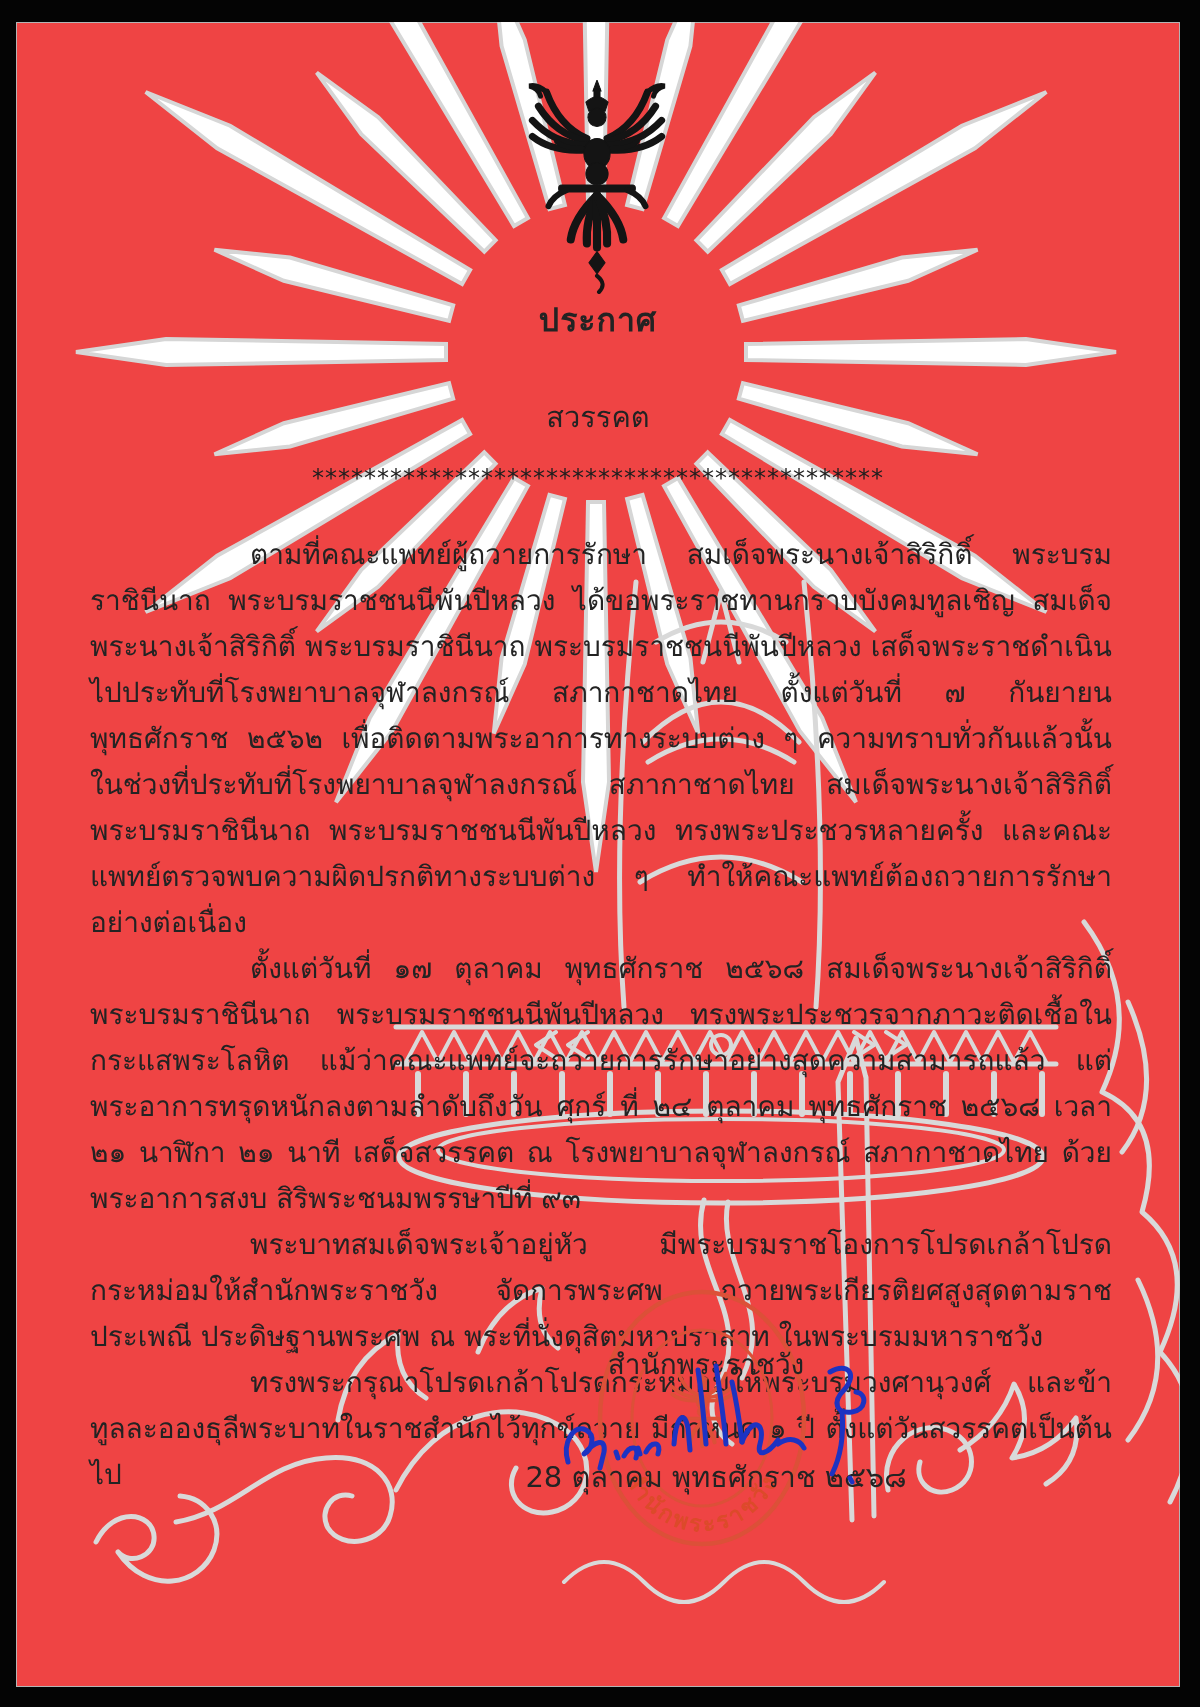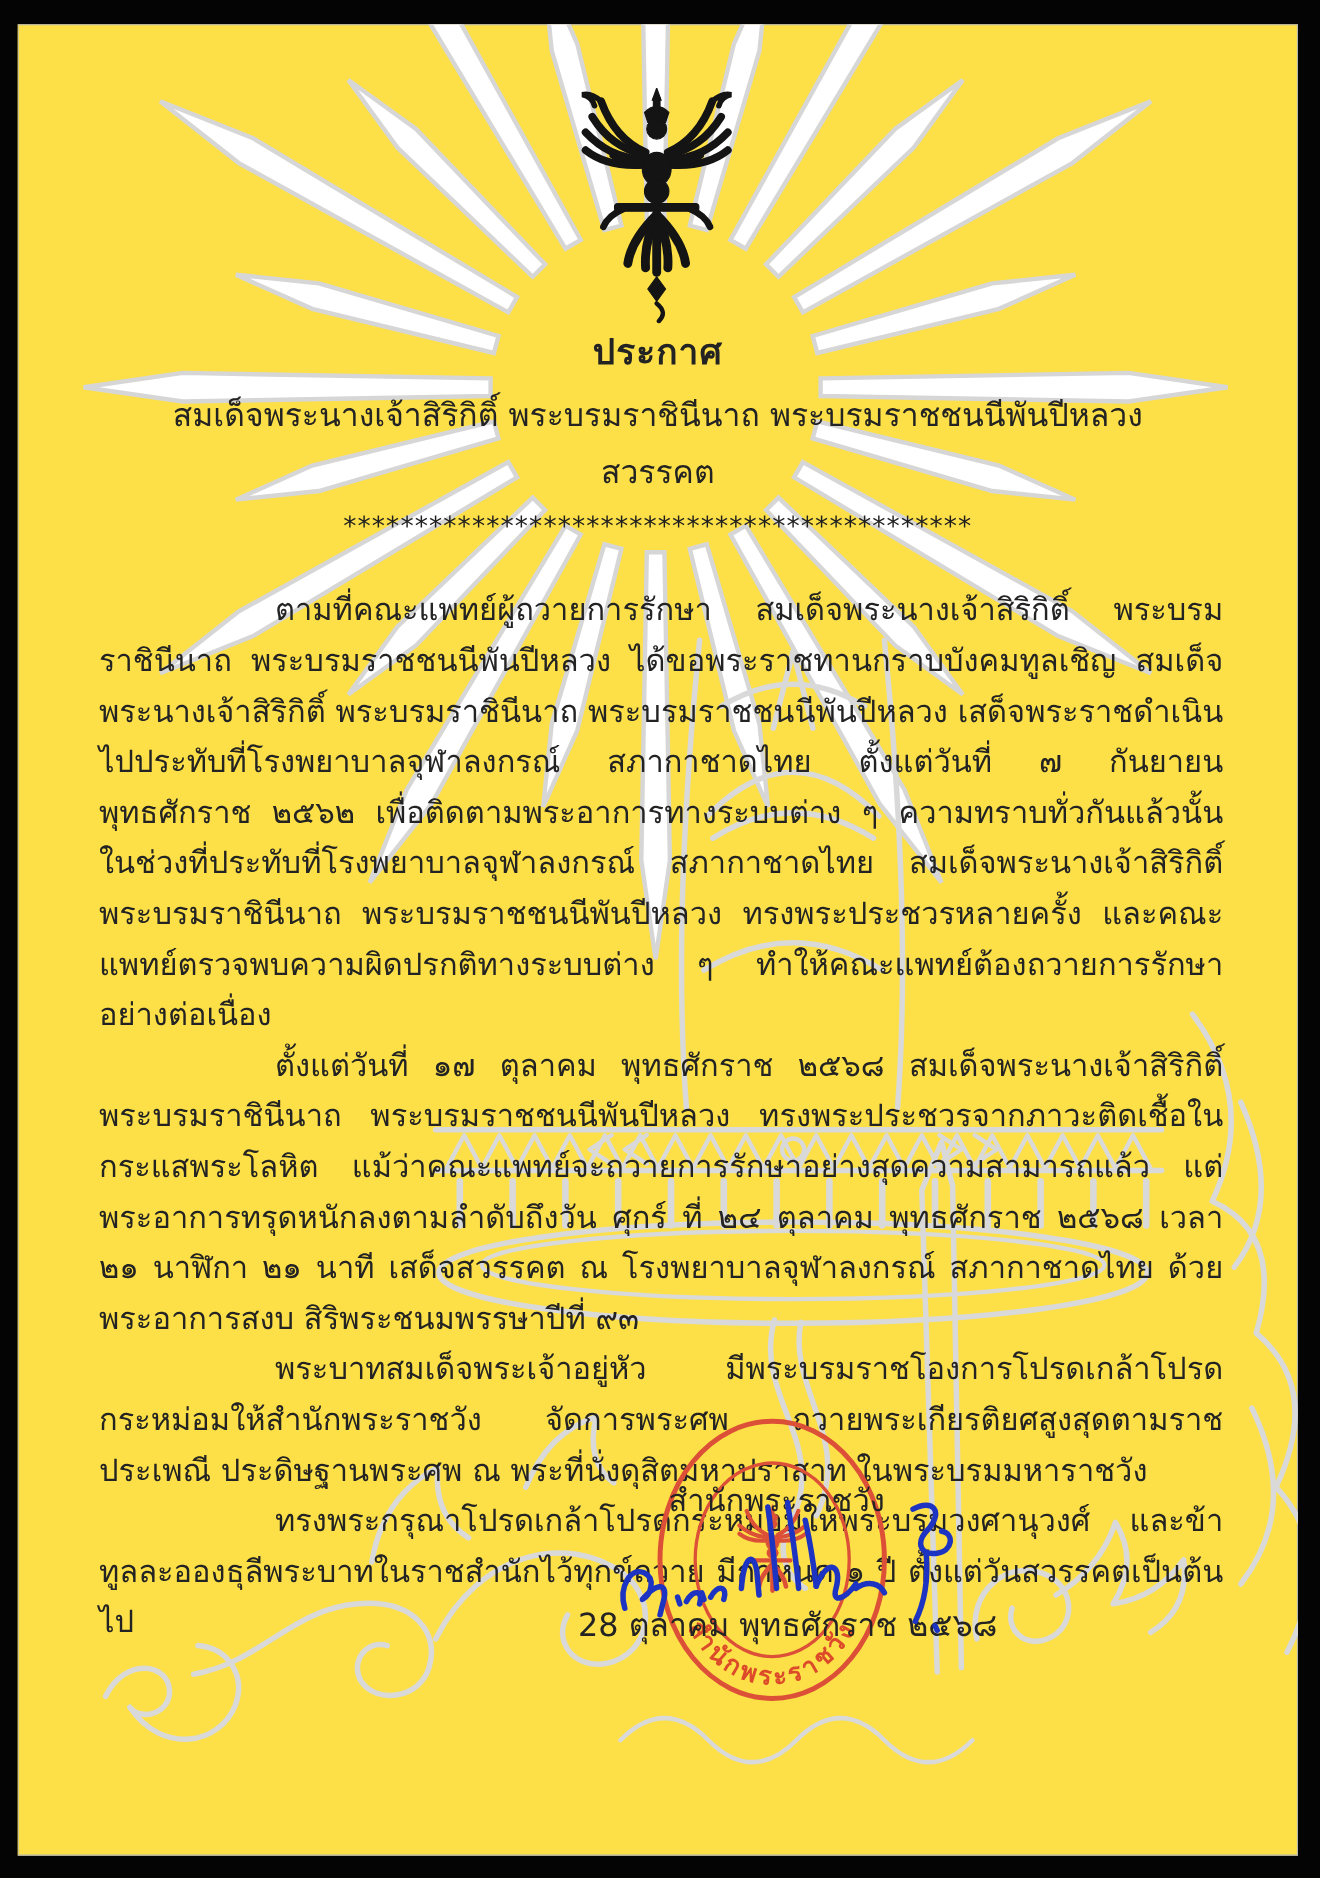--- a/index.html
+++ b/index.html
@@ -1,25 +1,25 @@
 <!DOCTYPE html>
 <html><head>
 <meta charset="utf-8">
 <style>
   html,body{margin:0;padding:0;background:#000;width:1200px;height:1707px;overflow:hidden;}
   body{font-family:"DejaVu Sans",sans-serif;color:#232323;}
   .frame{position:absolute;left:0;top:0;width:1200px;height:1707px;background:#040404;}
-  .page{position:absolute;left:16px;top:22px;width:1164px;height:1665px;background:#fde047;
+  .page{position:absolute;left:16px;top:22px;width:1164px;height:1665px;background:#ef4444;
         box-shadow:inset 0 0 0 1px #b5b5b5;overflow:hidden;}
   .wm{position:absolute;left:0;top:0;width:1164px;height:1665px;z-index:0;}
   .garuda{position:absolute;left:490px;top:58px;width:182px;height:214px;z-index:2;}
   .center-line{position:absolute;left:0;width:100%;text-align:center;z-index:3;}
   .title{top:272px;font-size:32px;font-weight:700;letter-spacing:1px;}
   .subtitle{top:332px;font-size:29px;}
-  .subtitle2{top:384px;font-size:29px;}
+  .subtitle2{top:372px;font-size:29px;}
   .divider{top:442px;font-size:24px;letter-spacing:1px;color:#1e1e1e;}
   .bodytext{position:absolute;left:74px;top:498px;width:1022px;z-index:3;
             font-size:28px;line-height:46px;text-align:justify;margin-top:12px;}
   .bodytext p{margin:0;text-indent:160px;}
   .seal{position:absolute;left:566px;top:1252px;width:240px;height:300px;z-index:4;}
   .signer{position:absolute;left:400px;top:1320px;width:580px;text-align:center;
           font-size:28px;z-index:5;}
   .ink{position:absolute;left:530px;top:1326px;width:330px;height:150px;z-index:6;}
   .date{position:absolute;left:400px;top:1432px;width:600px;text-align:center;
         font-size:29px;z-index:5;}
@@ -132,21 +132,20 @@
           <path d="M 90,114 L 90,166"></path>
           <path d="M 90,114 C 98,132 101,148 100,162"></path>
           <path d="M 90,114 C 106,130 114,144 116,158"></path>
         </g>
         <path d="M 90,170 l 8,11 l -8,11 l -8,-11 z"></path>
         <path d="M 90,194 q 10,8 2,16" fill="none" stroke-width="4"></path>
       </g>
     </svg>
 
     <div class="center-line title">ประกาศ</div>
-    <div class="center-line subtitle">สมเด็จพระนางเจ้าสิริกิติ์ พระบรมราชินีนาถ พระบรมราชชนนีพันปีหลวง</div>
     <div class="center-line subtitle2">สวรรคต</div>
     <div class="center-line divider">********************************************</div>
 
     <div class="bodytext">
       <p>ตามที่คณะแพทย์ผู้ถวายการรักษา สมเด็จพระนางเจ้าสิริกิติ์ พระบรมราชินีนาถ พระบรมราชชนนีพันปีหลวง ได้ขอพระราชทานกราบบังคมทูลเชิญ สมเด็จพระนางเจ้าสิริกิติ์ พระบรมราชินีนาถ พระบรมราชชนนีพันปีหลวง เสด็จพระราชดำเนินไปประทับที่โรงพยาบาลจุฬาลงกรณ์ สภากาชาดไทย ตั้งแต่วันที่ ๗ กันยายน พุทธศักราช ๒๕๖๒ เพื่อติดตามพระอาการทางระบบต่าง ๆ ความทราบทั่วกันแล้วนั้น ในช่วงที่ประทับที่โรงพยาบาลจุฬาลงกรณ์ สภากาชาดไทย สมเด็จพระนางเจ้าสิริกิติ์ พระบรมราชินีนาถ พระบรมราชชนนีพันปีหลวง ทรงพระประชวรหลายครั้ง และคณะแพทย์ตรวจพบความผิดปรกติทางระบบต่าง ๆ ทำให้คณะแพทย์ต้องถวายการรักษาอย่างต่อเนื่อง</p>
       <p>ตั้งแต่วันที่ ๑๗ ตุลาคม พุทธศักราช ๒๕๖๘ สมเด็จพระนางเจ้าสิริกิติ์ พระบรมราชินีนาถ พระบรมราชชนนีพันปีหลวง ทรงพระประชวรจากภาวะติดเชื้อในกระแสพระโลหิต แม้ว่าคณะแพทย์จะถวายการรักษาอย่างสุดความสามารถแล้ว แต่พระอาการทรุดหนักลงตามลำดับถึงวัน ศุกร์ ที่ ๒๔ ตุลาคม พุทธศักราช ๒๕๖๘ เวลา ๒๑ นาฬิกา ๒๑ นาที เสด็จสวรรคต ณ โรงพยาบาลจุฬาลงกรณ์ สภากาชาดไทย ด้วยพระอาการสงบ สิริพระชนมพรรษาปีที่ ๙๓</p>
       <p>พระบาทสมเด็จพระเจ้าอยู่หัว มีพระบรมราชโองการโปรดเกล้าโปรดกระหม่อมให้สำนักพระราชวัง จัดการพระศพ ถวายพระเกียรติยศสูงสุดตามราชประเพณี ประดิษฐานพระศพ ณ พระที่นั่งดุสิตมหาปราสาท ในพระบรมมหาราชวัง</p>
       <p>ทรงพระกรุณาโปรดเกล้าโปรดกระหม่อมให้พระบรมวงศานุวงศ์ และข้าทูลละอองธุลีพระบาทในราชสำนักไว้ทุกข์ถวาย มีกำหนด ๑ ปี ตั้งแต่วันสวรรคตเป็นต้นไป</p>
     </div>
 

